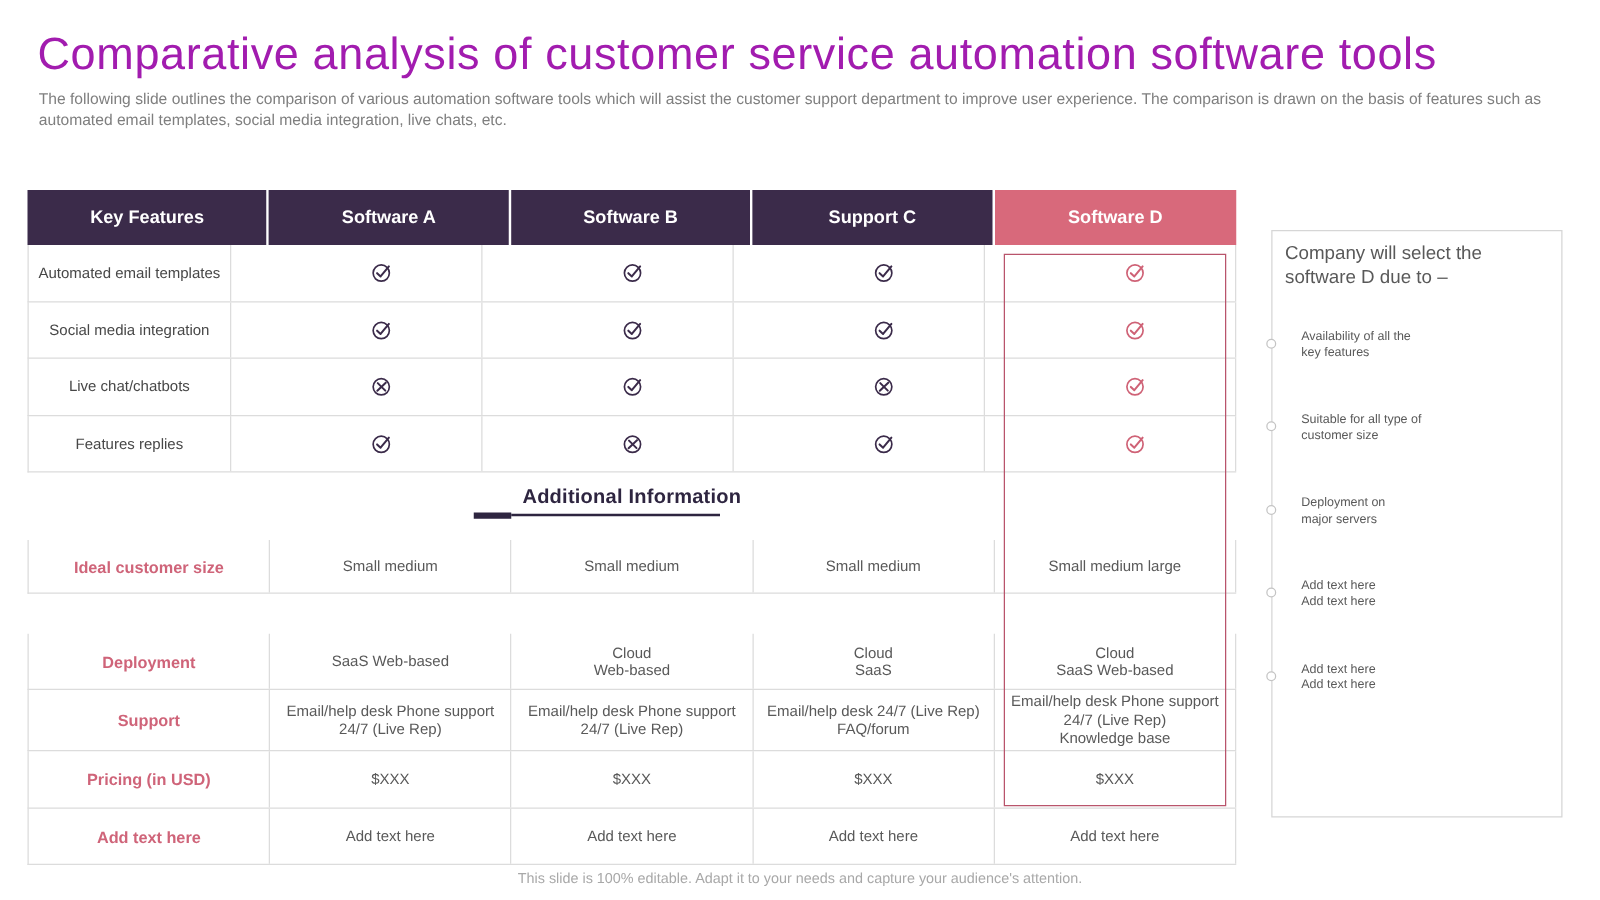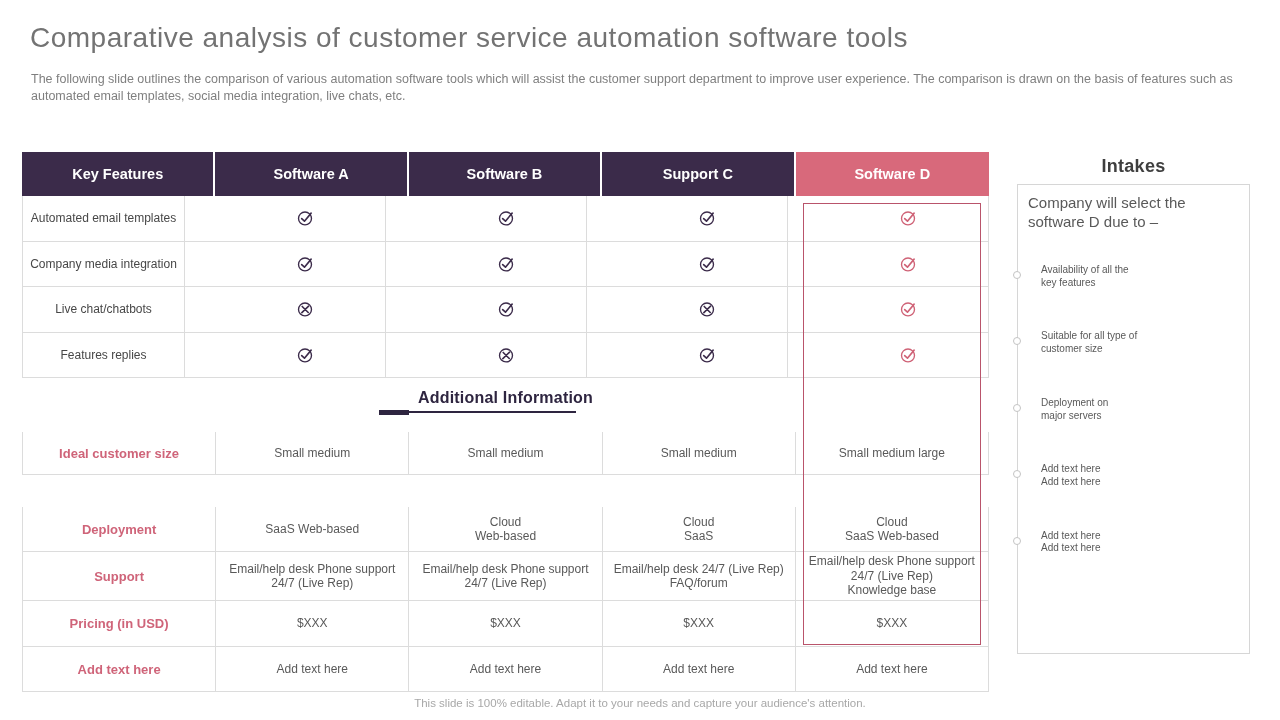--- a/index.html
+++ b/index.html
@@ -1,21 +1,21 @@
 <!DOCTYPE html>
 <html style="--header-purple: #3b2b4a; --accent-pink: #d8697b; --accent-pink-dark: #cf6276; --label-pink: #cf6479;"><head>
 <meta charset="utf-8">
 <style>
   html,body{margin:0;padding:0;background:#fff;}
   .slide{position:relative;width:1280px;height:720px;background:#ffffff;overflow:hidden;
          font-family:"Liberation Sans",sans-serif;}
 
   
-  .title{position:absolute;left:30px;top:22px;font-size:28px;font-weight:400;
-         color:#737373;letter-spacing:.5px;}
+  .title{position:absolute;left:30px;top:22px;font-size:36px;font-weight:400;
+         color:#a21caf;letter-spacing:.5px;}
   .subtitle{position:absolute;left:31px;top:71px;width:1218px;font-size:12.5px;
             line-height:1.35;color:#7f7f7f;}
 
   
   .table{position:absolute;left:22px;top:152px;width:967px;}
   .header-row{display:grid;grid-template-columns:repeat(5,1fr);height:44px;}
   .header-cell{background:var(--header-purple,#3b2b4a);color:#fff;font-weight:bold;
                font-size:14.5px;display:flex;align-items:center;justify-content:center;
                border-right:2px solid #fff;}
   .header-cell:last-child{border-right:none;background:var(--accent-pink,#d8697b);}
@@ -103,21 +103,21 @@
             </svg>
           </div>
           <div class="cell mark-cell">
             <svg width="18" height="18" viewBox="0 0 20 20">
               <circle cx="10" cy="10.5" r="7.2" fill="none" stroke="#cf6276" stroke-width="1.5"></circle>
               <path d="M6.3 10.6 L9.4 13.5 L16.8 4.6" fill="none" stroke="#cf6276" stroke-width="1.8" stroke-linecap="round" stroke-linejoin="round"></path>
             </svg>
           </div>
         </div>
         <div class="feature-row">
-          <div class="cell feature-label">Company media integration</div>
+          <div class="cell feature-label">Social media integration</div>
           <div class="cell mark-cell">
             <svg width="18" height="18" viewBox="0 0 20 20">
               <circle cx="10" cy="10.5" r="7.2" fill="none" stroke="#3b2b4a" stroke-width="1.5"></circle>
               <path d="M6.3 10.6 L9.4 13.5 L16.8 4.6" fill="none" stroke="#3b2b4a" stroke-width="1.8" stroke-linecap="round" stroke-linejoin="round"></path>
             </svg>
           </div>
           <div class="cell mark-cell">
             <svg width="18" height="18" viewBox="0 0 20 20">
               <circle cx="10" cy="10.5" r="7.2" fill="none" stroke="#3b2b4a" stroke-width="1.5"></circle>
               <path d="M6.3 10.6 L9.4 13.5 L16.8 4.6" fill="none" stroke="#3b2b4a" stroke-width="1.8" stroke-linecap="round" stroke-linejoin="round"></path>
@@ -244,21 +244,20 @@
           <div class="cell info-value">Add text here</div>
           <div class="cell info-value">Add text here</div>
           <div class="cell info-value">Add text here</div>
           <div class="cell info-value">Add text here</div>
         </div>
       </div>
 
     <div class="pink-rect"></div>
   </div>
 
-  <div class="sidebar-title">Intakes</div>
   <div class="sidebar-box">
     <div class="sidebar-intro">Company will select the software D due to –</div>
     <div class="sidebar-items">
         <div class="sidebar-item">Availability of all the
 key features</div>
         <div class="sidebar-item">Suitable for all type of
 customer size</div>
         <div class="sidebar-item">Deployment on
 major servers</div>
         <div class="sidebar-item">Add text here

